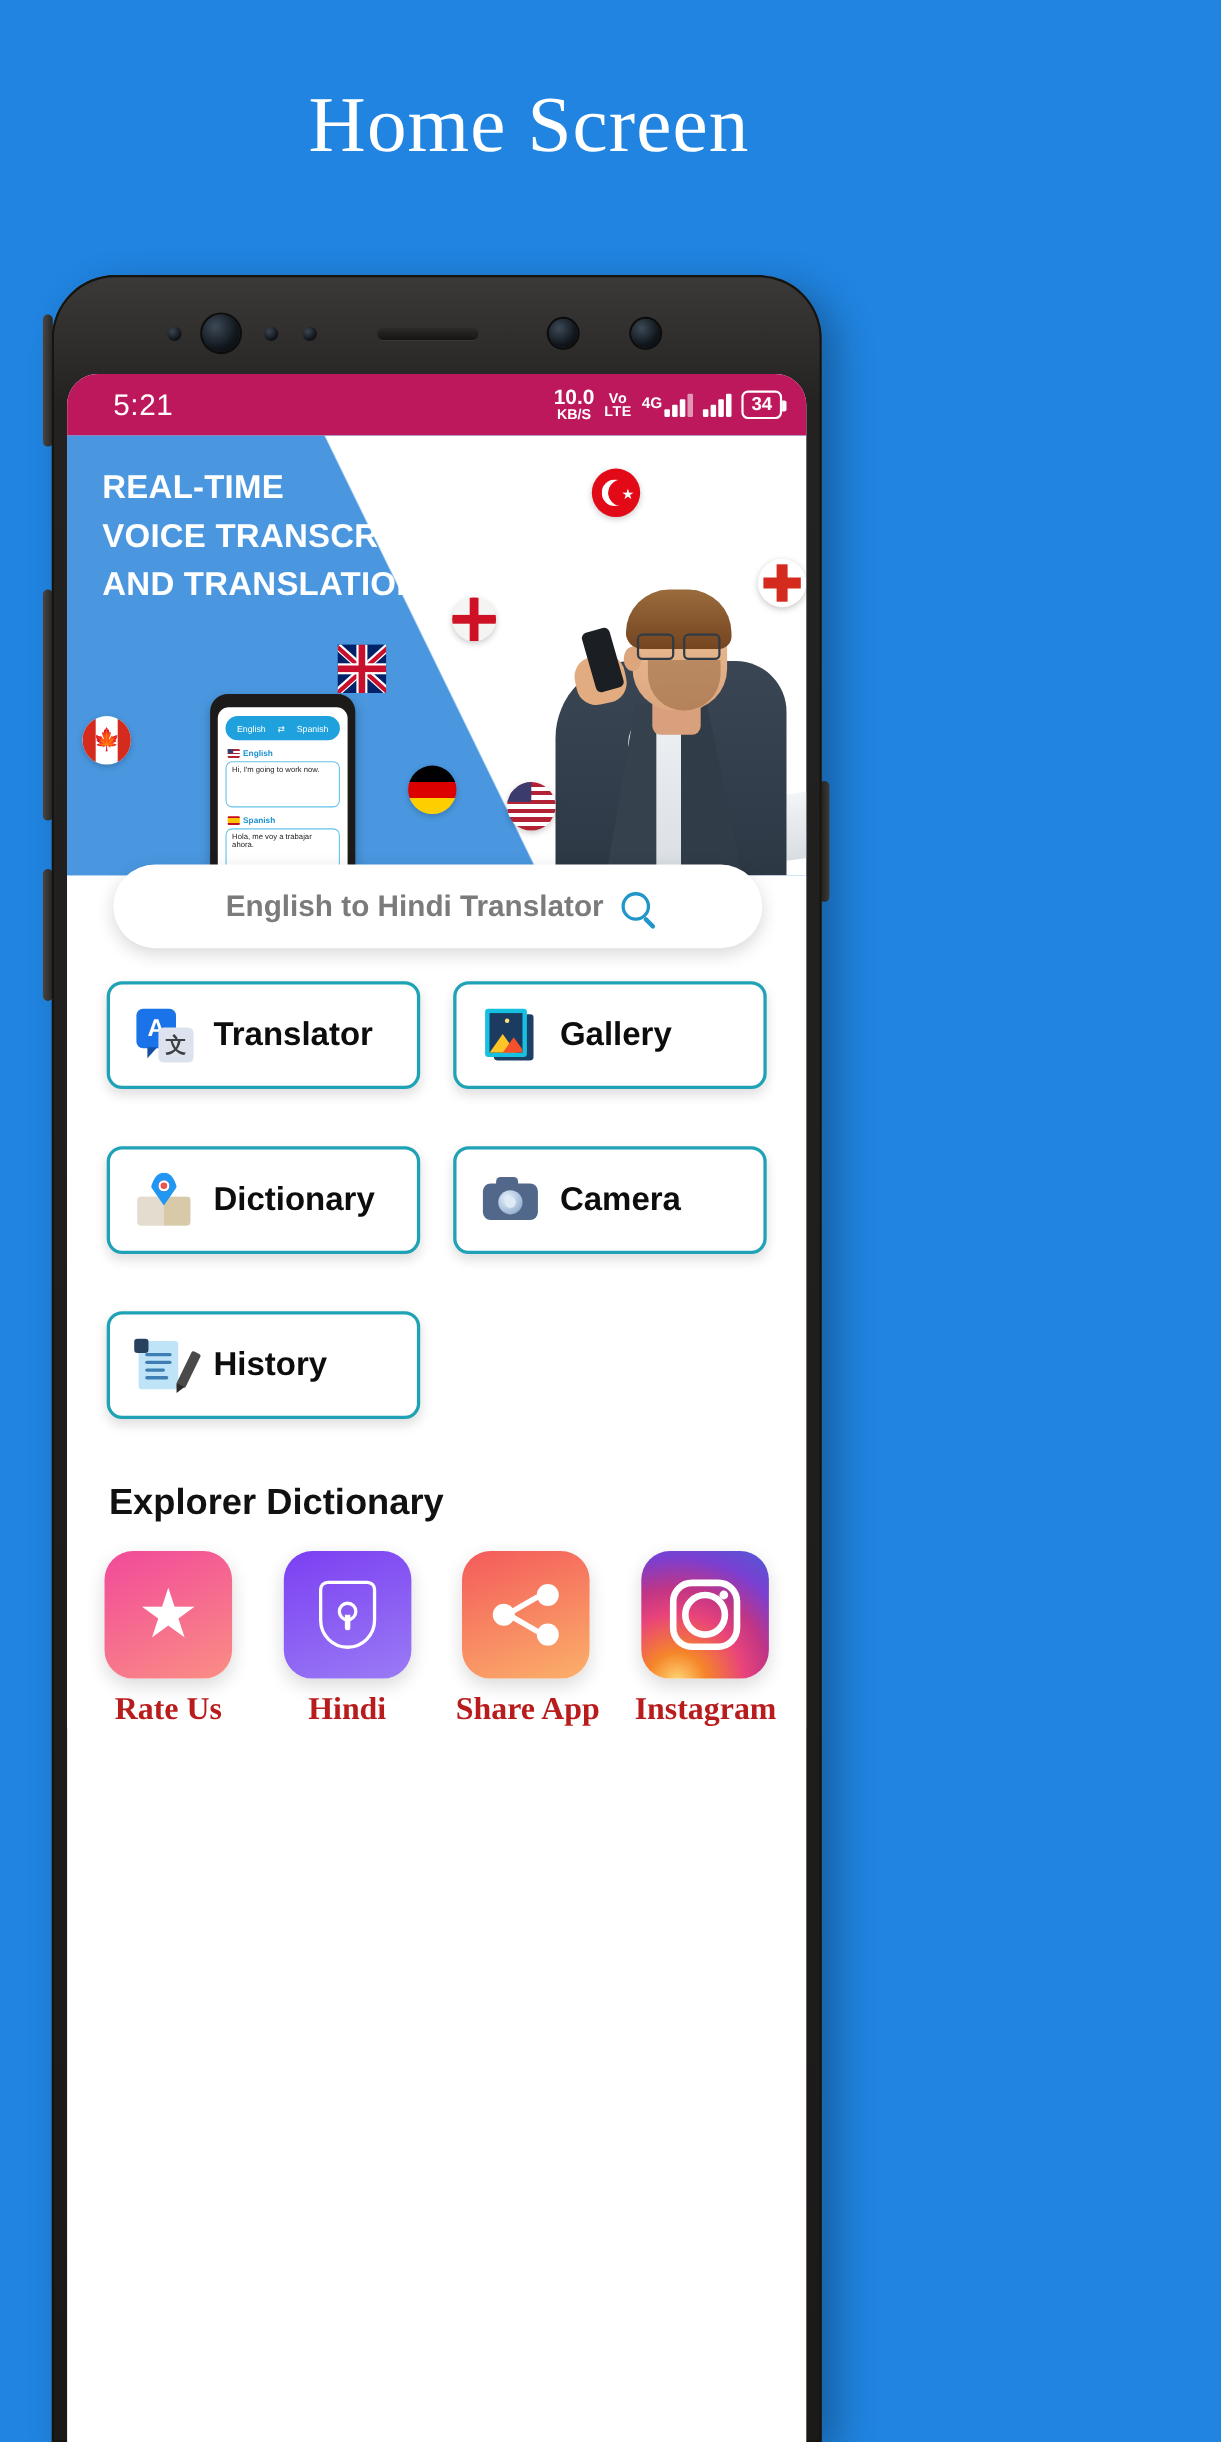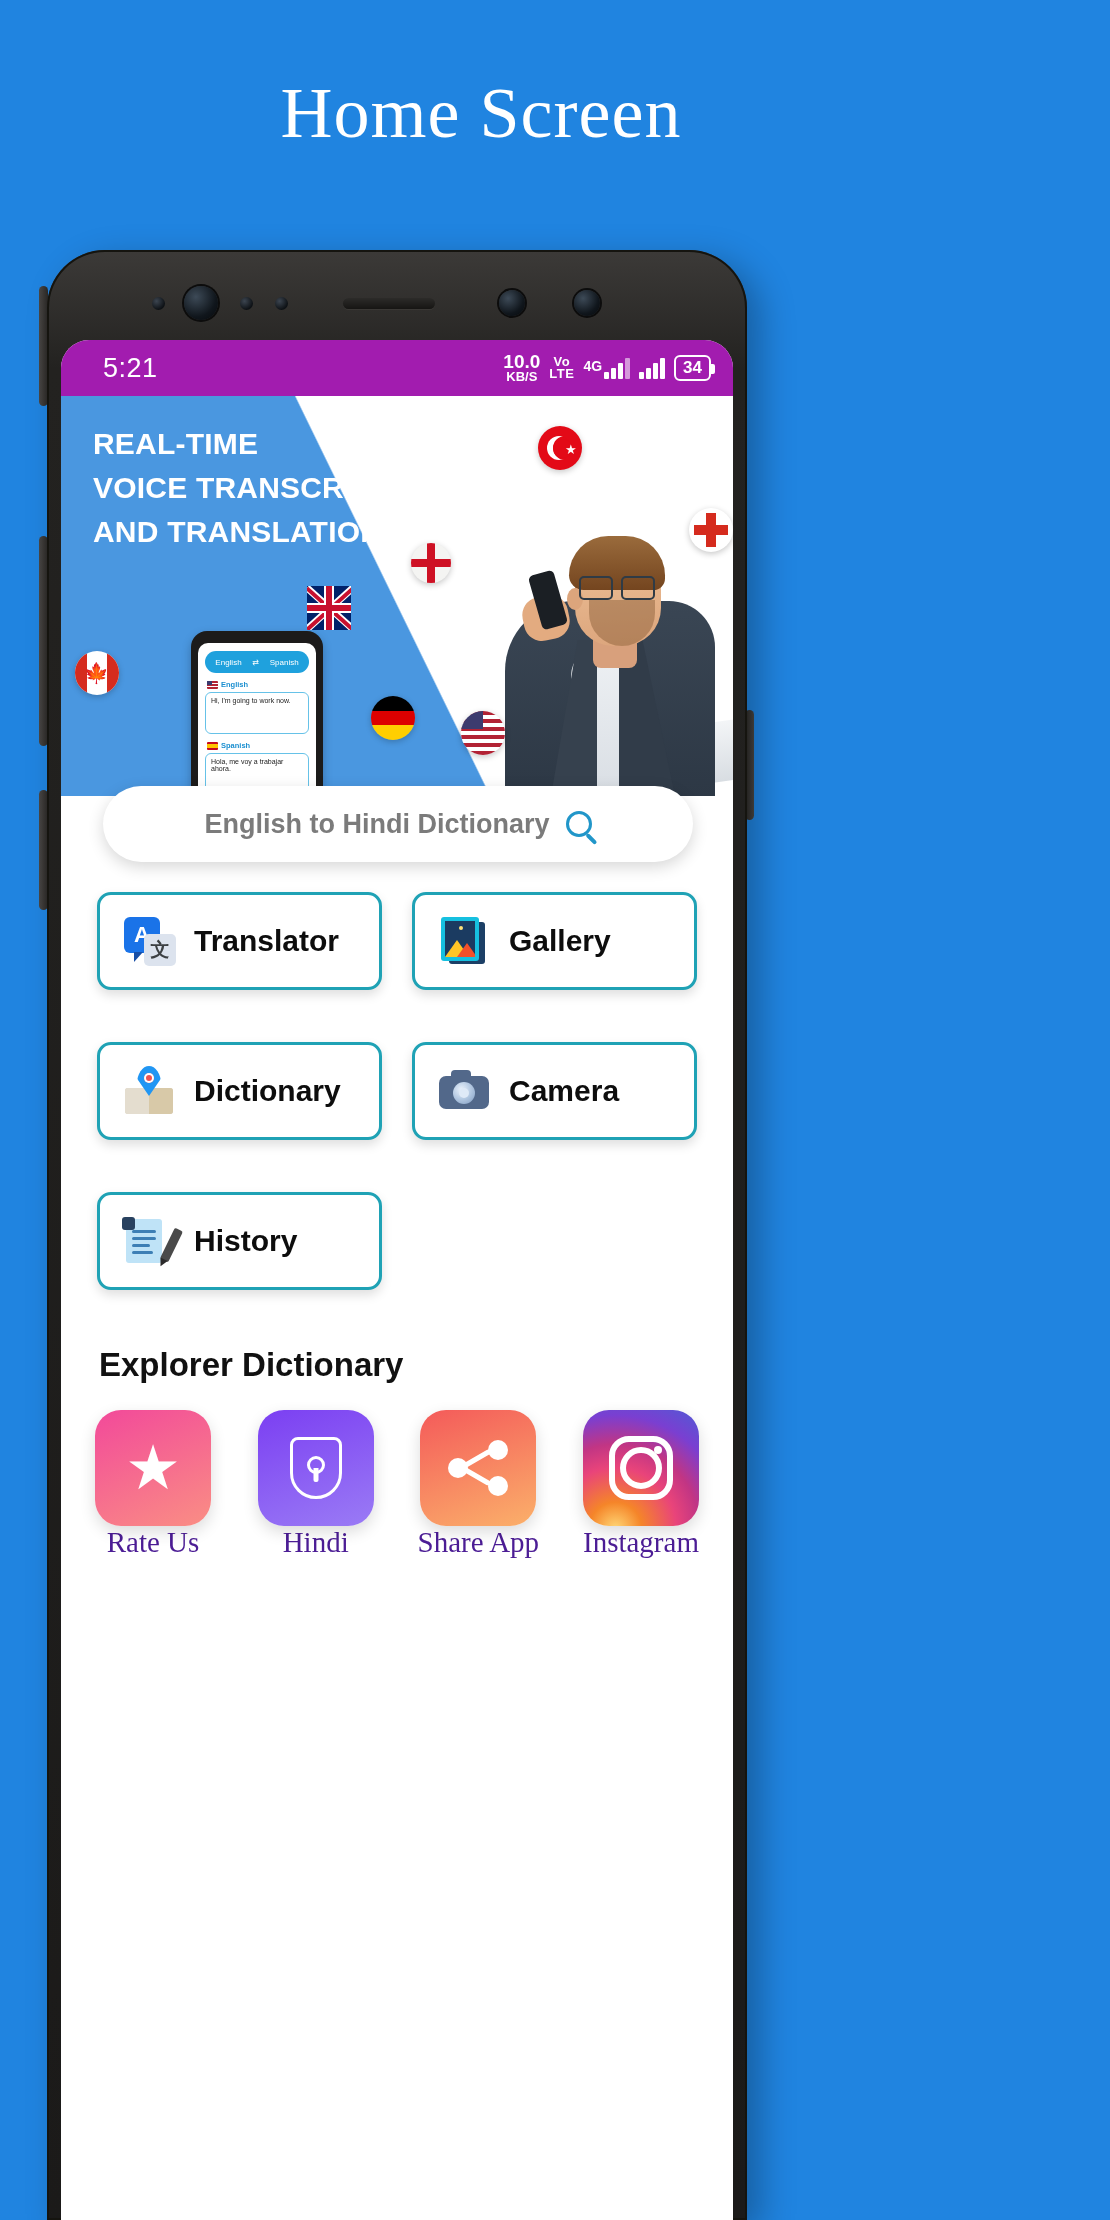--- a/index.html
+++ b/index.html
@@ -86,21 +86,21 @@
     width: 672px; height: 1880px;
     background: #ffffff;
     border-radius: 28px 28px 0 0;
     overflow: hidden;
   }
 
   
   .statusbar {
     position: relative;
     height: 56px;
-    background: #a21caf;
+    background: #be185d;
     display: flex;
     align-items: center;
     justify-content: space-between;
     padding: 0 22px 0 42px;
     color: #fff;
   }
   .sb-time { font-size: 27px; letter-spacing: .5px; }
   .sb-right { display: flex; align-items: center; gap: 9px; }
   .sb-kbs { display: flex; flex-direction: column; align-items: center; line-height: .96; font-weight: bold; }
   .sb-kbs .n { font-size: 19px; }
@@ -391,21 +391,21 @@
   .share-glyph .ln1{width:30px;left:14px;top:16px;transform:rotate(-30deg);}
   .share-glyph .ln2{width:30px;left:14px;top:34px;transform:rotate(30deg);}
   .insta-glyph { width: 64px; height: 64px; border: 6px solid #fff; border-radius: 20px; position: relative; }
   .insta-glyph::after{
     content:""; position:absolute; left:50%; top:50%; transform:translate(-50%,-50%);
     width:30px; height:30px; border:6px solid #fff; border-radius:50%;
   }
   .insta-dot{position:absolute;right:5px;top:4px;width:8px;height:8px;border-radius:50%;background:#fff;}
   .social-label {
     font-family: "Liberation Serif", serif;
-    font-size: 29px; font-weight: normal; color: #4c1d95; 
+    font-size: 29px; font-weight: bold; color: #b91c1c; margin-top: 12px;
     white-space: nowrap;
   }
 </style>
 </head>
 <body>
 
 <div class="page-title">Home Screen</div>
 
 <div class="frame-edge-left"></div>
 <div class="frame-edge-left2"></div>
@@ -523,21 +523,21 @@
         <span class="r"></span>
         <span class="leaf">🍁</span>
       </div>
       <div class="flag-circle fc-de"></div>
       <div class="flag-circle fc-us">
         <span class="canton"></span>
       </div>
     </div>
 
     <div class="searchbar">
-      <span class="search-text">English to Hindi Dictionary</span>
+      <span class="search-text">English to Hindi Translator</span>
       <span class="mag"></span>
     </div>
 
     <div class="content">
 
       <div class="grid">
 
         <div class="tile">
           <span class="tile-icon ic-tr">
             <span class="bub">

